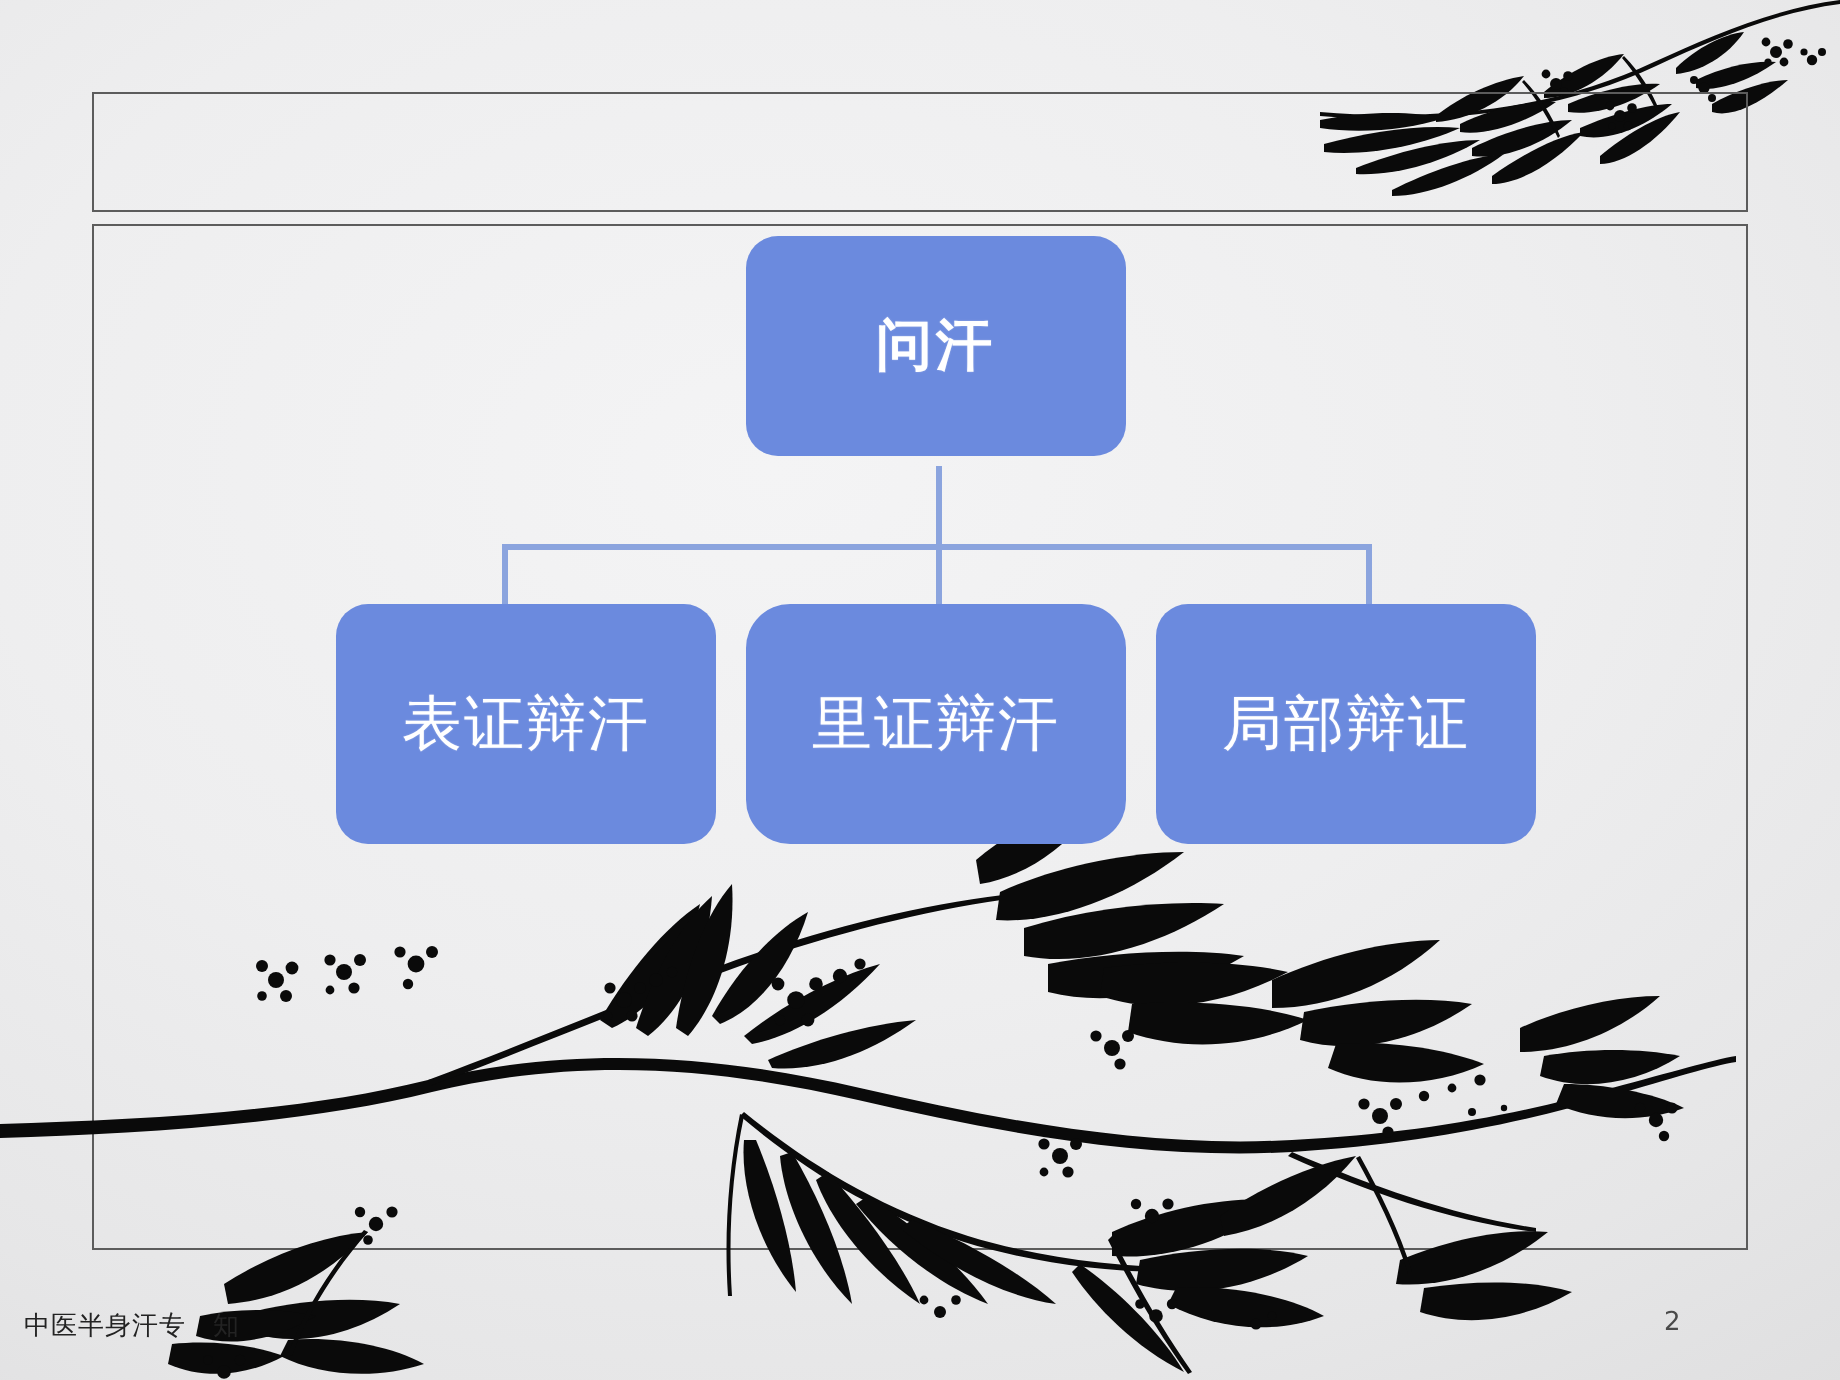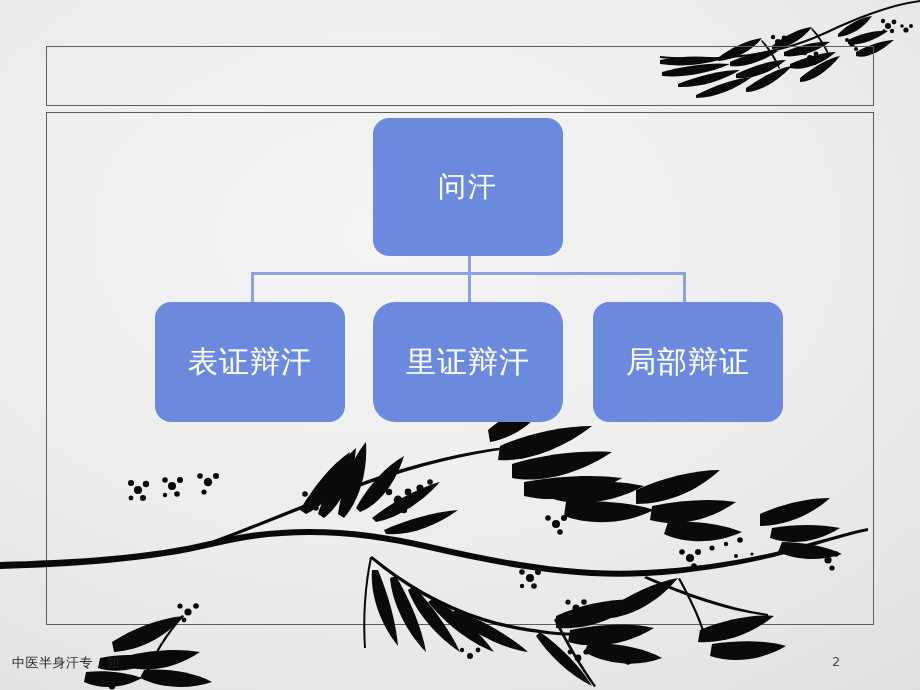--- a/index.html
+++ b/index.html
@@ -113,34 +113,35 @@
     color: #ffffff;
     font-family: "Liberation Serif", "DejaVu Serif", serif;
     font-weight: 400;
     text-shadow: 0 0 1px rgba(255,255,255,0.35);
     user-select: none;
   }
   #node-root {
     left: 373px;
     top: 118px;
     width: 190px;
-    height: 138px;
+    height: 110px;
     font-size: 28px;
     letter-spacing: 2px;
+    font-weight: bold;
   }
   .node-child {
     top: 302px;
     width: 190px;
     height: 120px;
     font-size: 30px;
     letter-spacing: 1px;
   }
-  #node-child-0 { left: 155px; }
+  #node-child-0 { left: 168px; }
   #node-child-1 { left: 373px; border-radius: 22px; }
-  #node-child-2 { left: 593px; }
+  #node-child-2 { left: 578px; }
 
   
   #footer-note {
     position: absolute;
     left: 12px;
     top: 654px;
     font-size: 13px;
     color: #232323;
     font-family: "DejaVu Sans", "Liberation Sans", sans-serif;
     letter-spacing: 0.5px;

